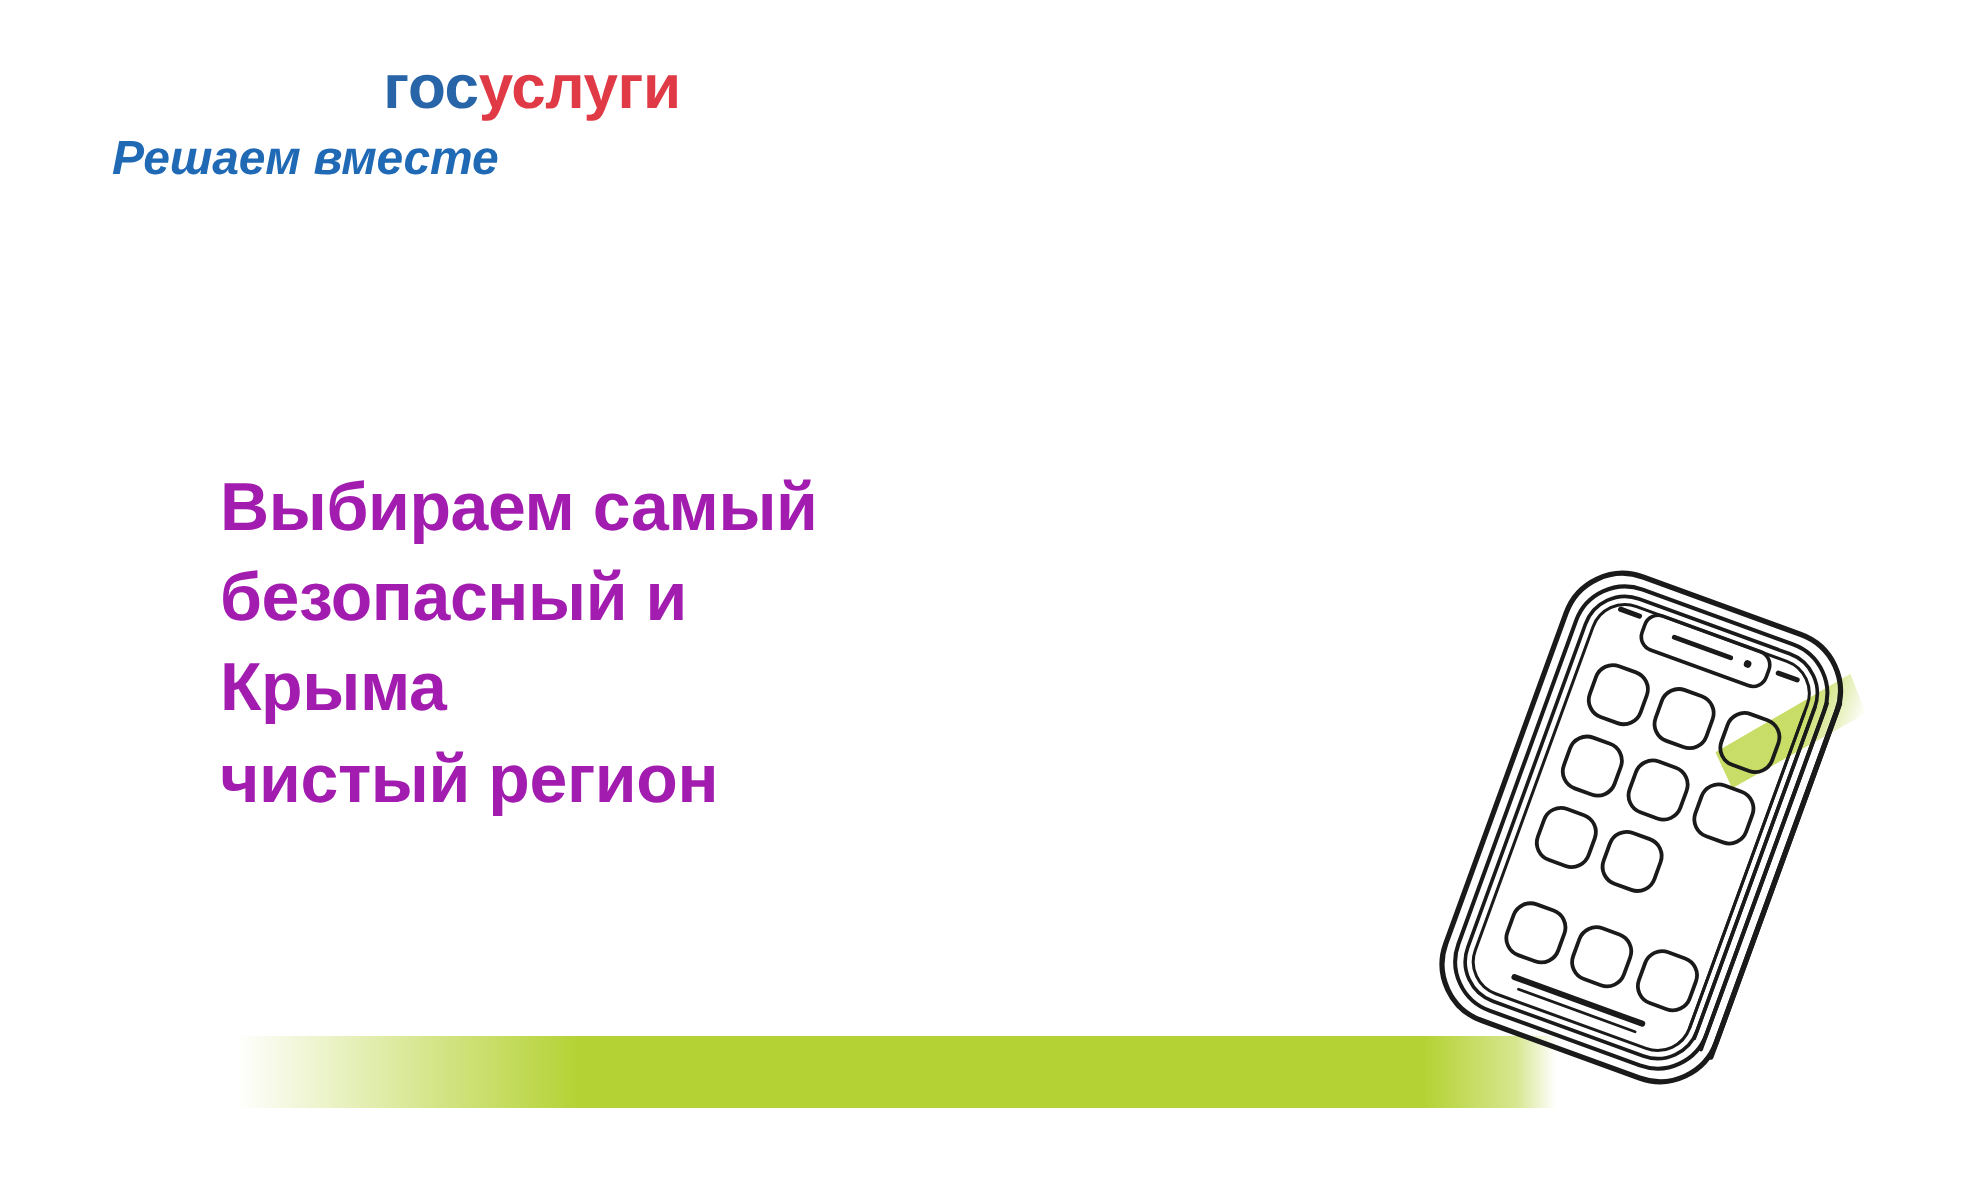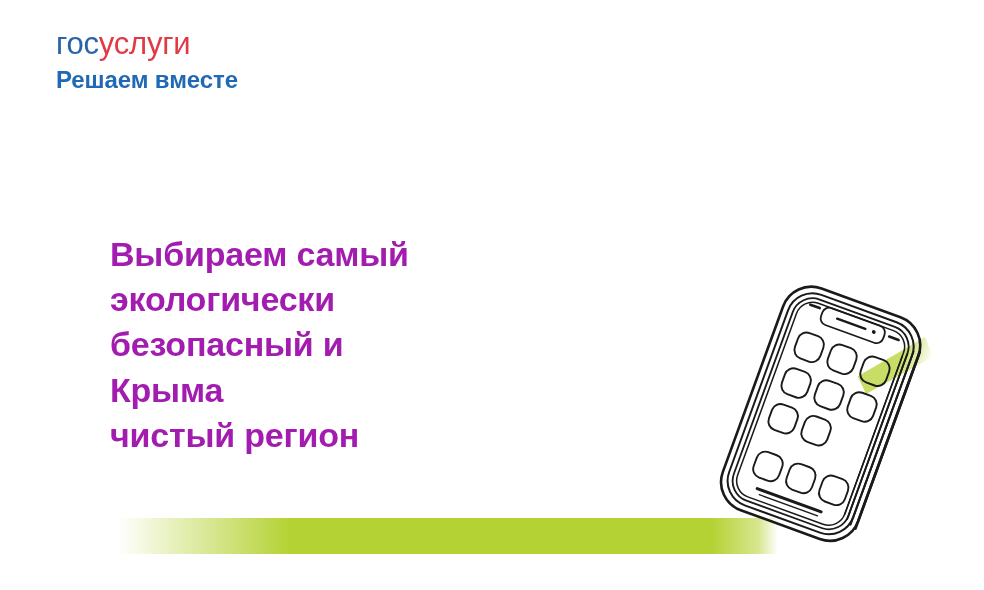--- a/index.html
+++ b/index.html
@@ -20,36 +20,38 @@
 
   
   .logo-block {
     position: absolute;
     left: 56px;
     top: 28px;
     width: 420px;
   }
   .logo-wordmark {
     font-size: 31px;
-    font-weight: 400;
+    font-weight: 700;
     letter-spacing: -0.2px;
     line-height: 1.0;
     white-space: nowrap;
+    text-align: center;
   }
   .logo-wordmark .part-blue { color: #2864A8; }
   .logo-wordmark .part-red  { color: #E03A46; }
 
   .logo-tagline {
     margin-top: 9px;
     font-size: 24px;
     font-weight: 700;
     color: #2069B4;
     letter-spacing: -0.1px;
     line-height: 1.0;
     white-space: nowrap;
+    font-style: italic;
   }
 
   
   .headline {
     position: absolute;
     left: 110px;
     top: 232px;
     width: 400px;
     font-size: 34px;
     font-weight: 700;
@@ -94,21 +96,20 @@
 
   <div class="logo-block">
     <div class="logo-wordmark">
       <span class="part-blue">гос</span><span class="part-red">услуги</span>
     </div>
     <div class="logo-tagline">Решаем вместе</div>
   </div>
 
   <div class="headline">
     <span class="hl-line">Выбираем самый</span>
-    <span class="hl-line">экологически</span>
     <span class="hl-line">безопасный и</span>
     <span class="hl-line">Крыма</span>
     <span class="hl-line">чистый регион</span>
   </div>
 
   <div class="green-bar"></div>
 
   <div class="phone-art">
     <svg viewBox="0 0 312 300" xmlns="http://www.w3.org/2000/svg">
       <defs>

